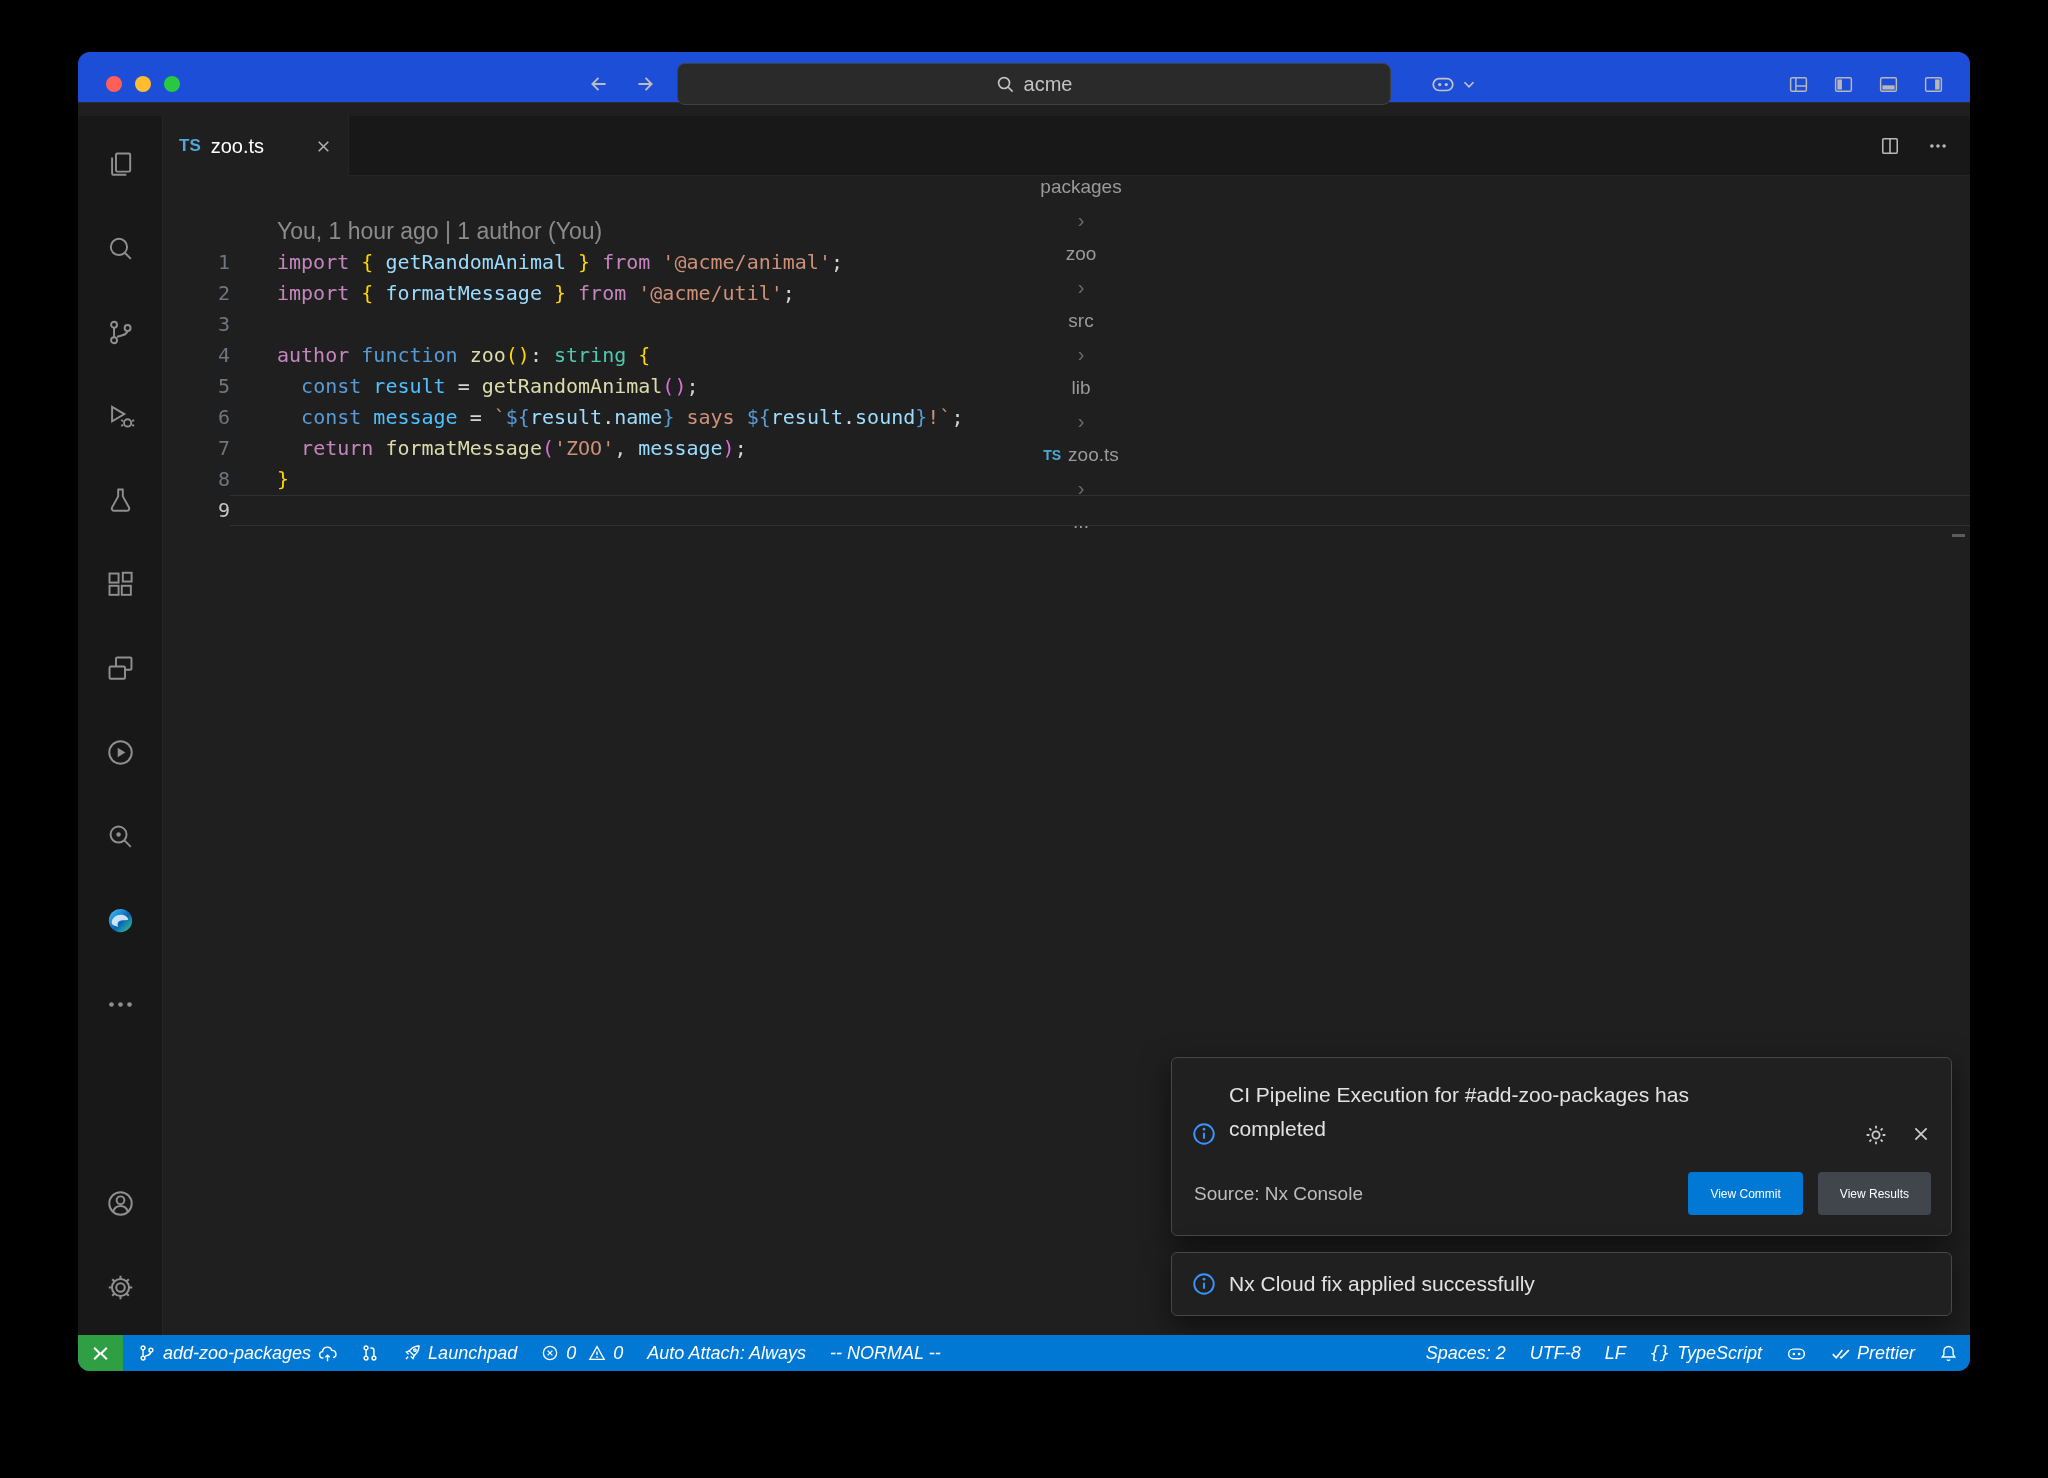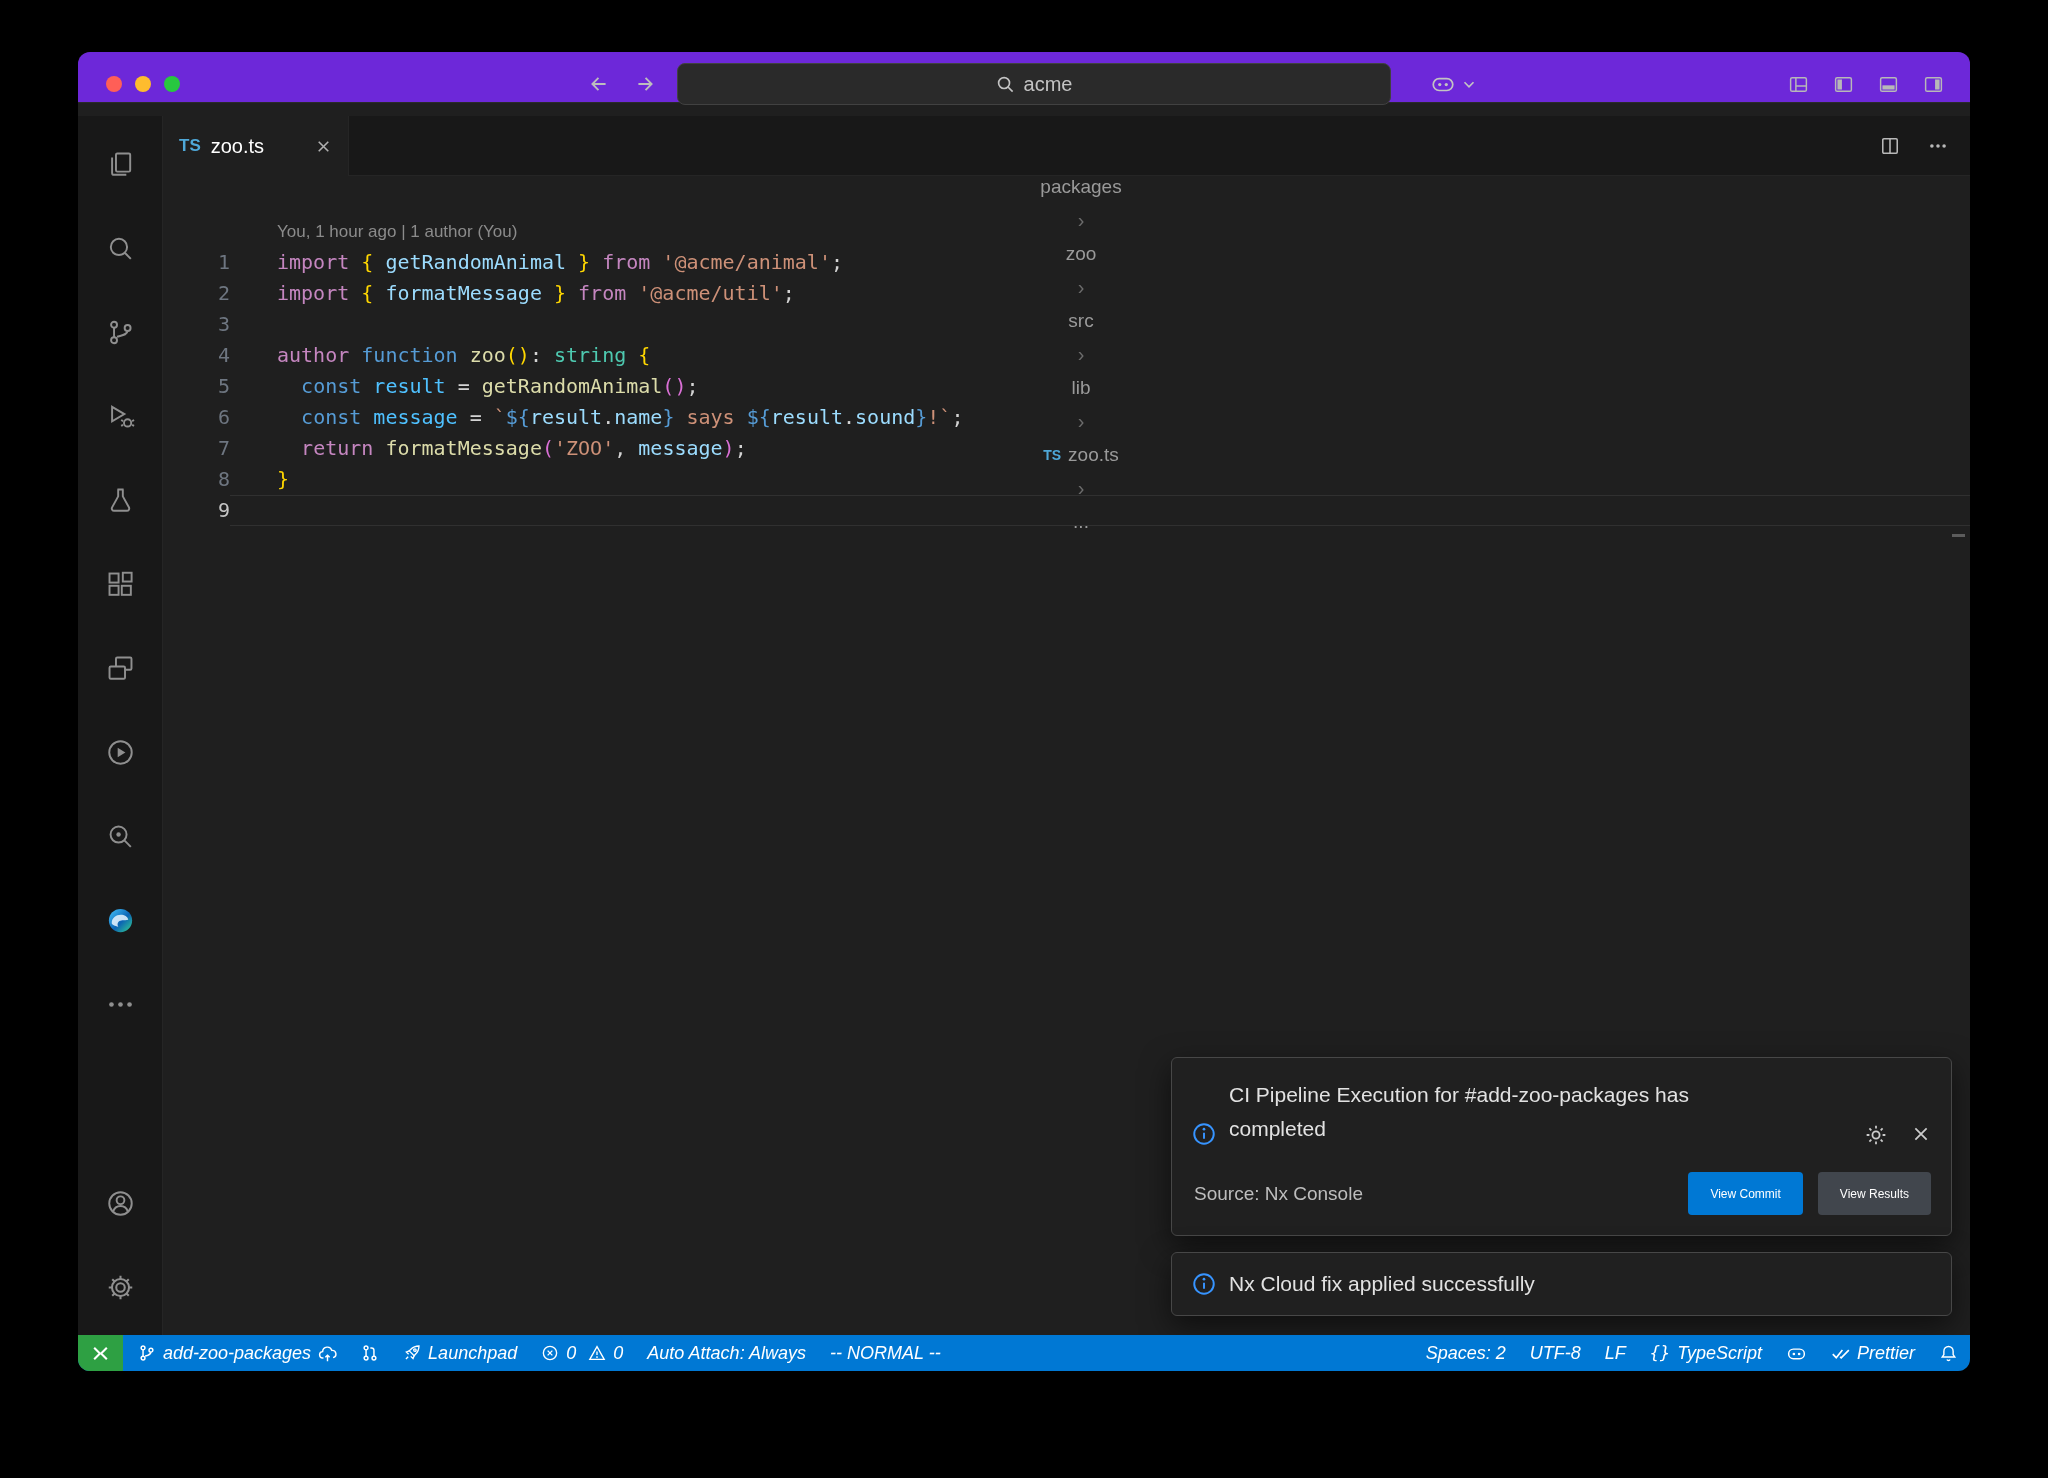--- a/index.html
+++ b/index.html
@@ -9,21 +9,21 @@
     font-family:"Liberation Sans", sans-serif;
     -webkit-font-smoothing:antialiased;
   }
   .window {
     position:absolute; left:78px; top:52px; width:1892px; height:1319px;
     background:#1f1f1f; border-radius:12px; overflow:hidden;
     box-shadow:0 30px 80px rgba(0,0,0,.65);
   }
 
   
-  .titlebar { position:absolute; left:0; top:0; right:0; height:51px; background:#6d28d9; border-bottom:1px solid #2a2a2a; }
+  .titlebar { position:absolute; left:0; top:0; right:0; height:51px; background:#1d4ed8; border-bottom:1px solid #2a2a2a; }
   .traffic { position:absolute; left:28px; top:24px; display:flex; gap:13px; }
   .tl { width:16px; height:16px; border-radius:50%; }
   .tl-close { background:#ff5f57; } .tl-min { background:#febc2e; } .tl-zoom { background:#28c840; }
   .nav-arrow { position:absolute; top:17px; width:30px; height:30px; display:flex; align-items:center; justify-content:center; }
   .nav-back { left:506px; } .nav-fwd { left:552px; }
   .searchbox {
     position:absolute; left:599px; top:11px; width:714px; height:42px;
     background:#2a2a2a; border:1px solid #414141; border-radius:8px;
     display:flex; align-items:center; justify-content:center; gap:9px;
     color:#c3c3c3; font-size:20px;
@@ -61,21 +61,21 @@
   .code-area {
     position:absolute; top:100px; left:0; right:0; bottom:0; display:flex;
     font-family:"DejaVu Sans Mono","Liberation Mono",monospace; font-size:20px;
   }
   .gutter { width:67px; padding-top:31px; text-align:right; color:#6e7681; flex-shrink:0; }
   .ln { height:31px; line-height:31px; }
   .ln.active { color:#c6c6c6; }
   .code-col { flex:1; position:relative; }
   .blame {
     height:31px; line-height:31px; padding-left:47px; color:#8b8b8b;
-    font-family:"Liberation Sans",sans-serif; font-size:17px;
+    font-family:"Liberation Sans",sans-serif; font-size:23px;
   }
   .code-line { height:31px; line-height:31px; padding-left:47px; white-space:pre; }
   .code-line.current { border-top:1px solid rgba(255,255,255,.08); border-bottom:1px solid rgba(255,255,255,.08); }
   .tk-kw{color:#C586C0}.tk-kb{color:#569CD6}.tk-ty{color:#4EC9B0}.tk-fn{color:#DCDCAA}
   .tk-vr{color:#9CDCFE}.tk-cv{color:#4FC1FF}.tk-st{color:#CE9178}.tk-pn{color:#D4D4D4}
   .tk-b1{color:#FFD700}.tk-b2{color:#DA70D6}.tk-tp{color:#569CD6}
   .overview-mark { position:absolute; right:5px; top:318px; width:13px; height:3px; background:#5c5c5c; }
 
   
   .notifications { position:absolute; right:18px; bottom:55px; width:781px; display:flex; flex-direction:column; gap:16px; }

